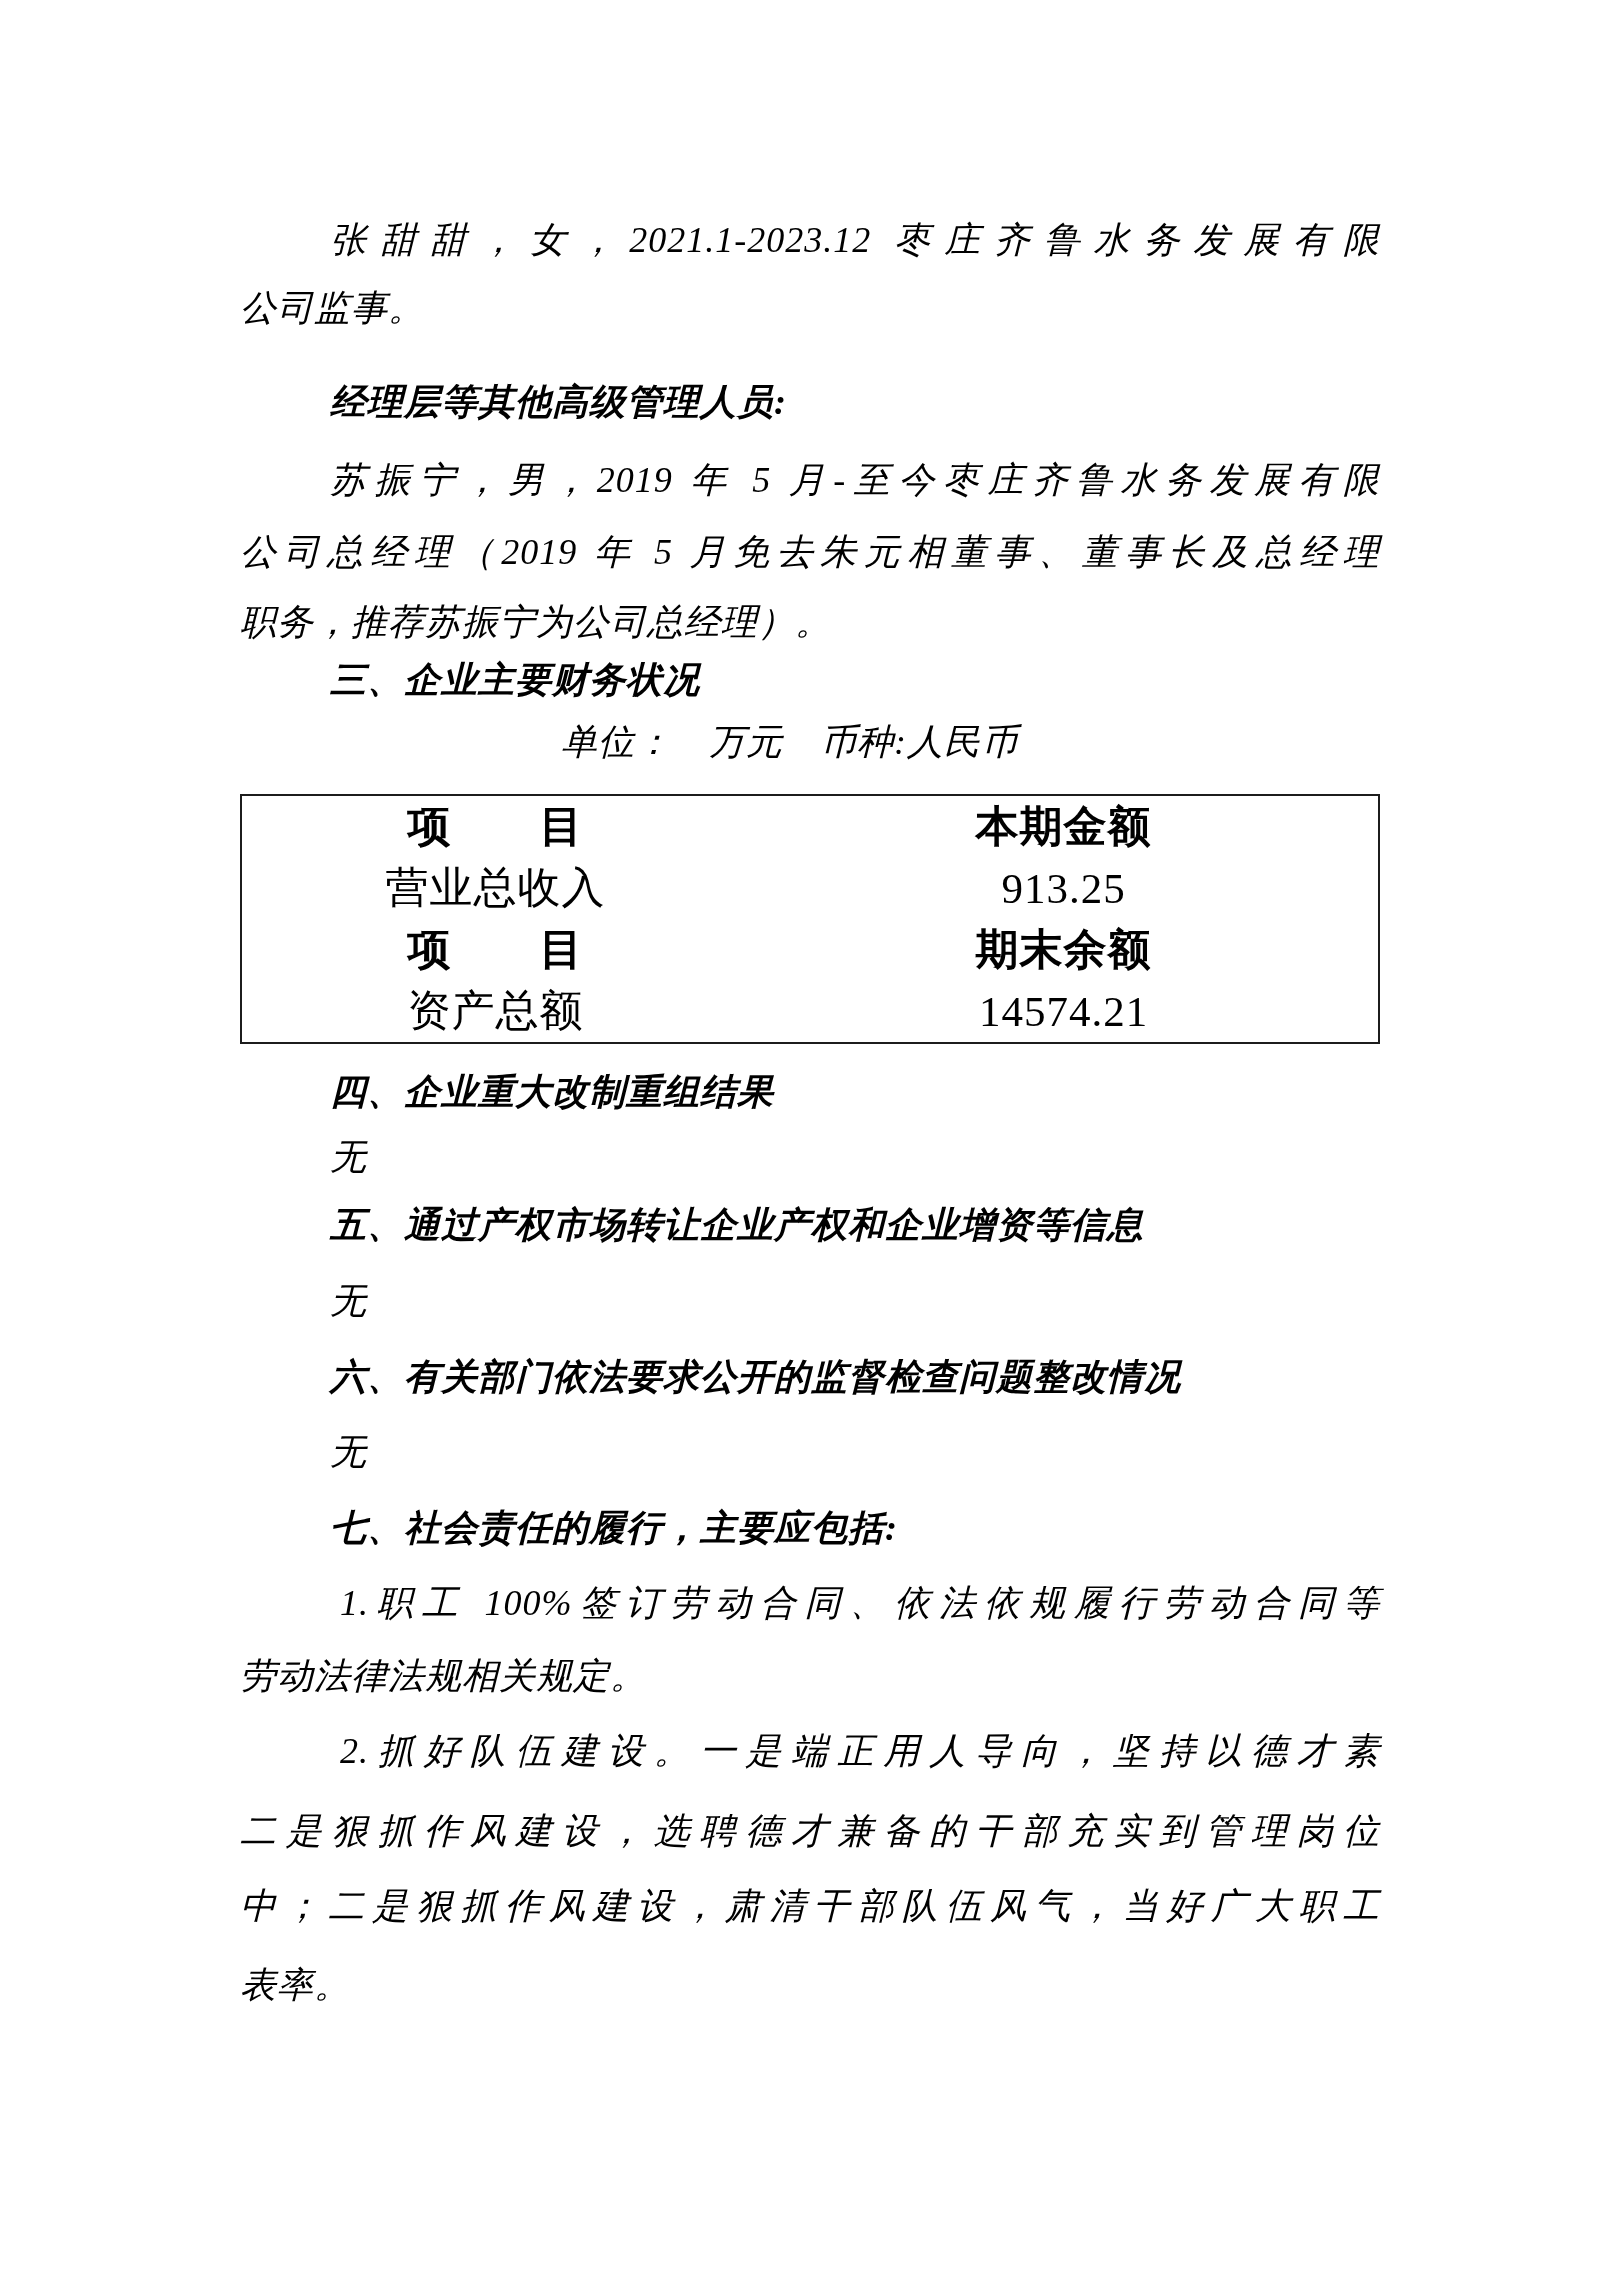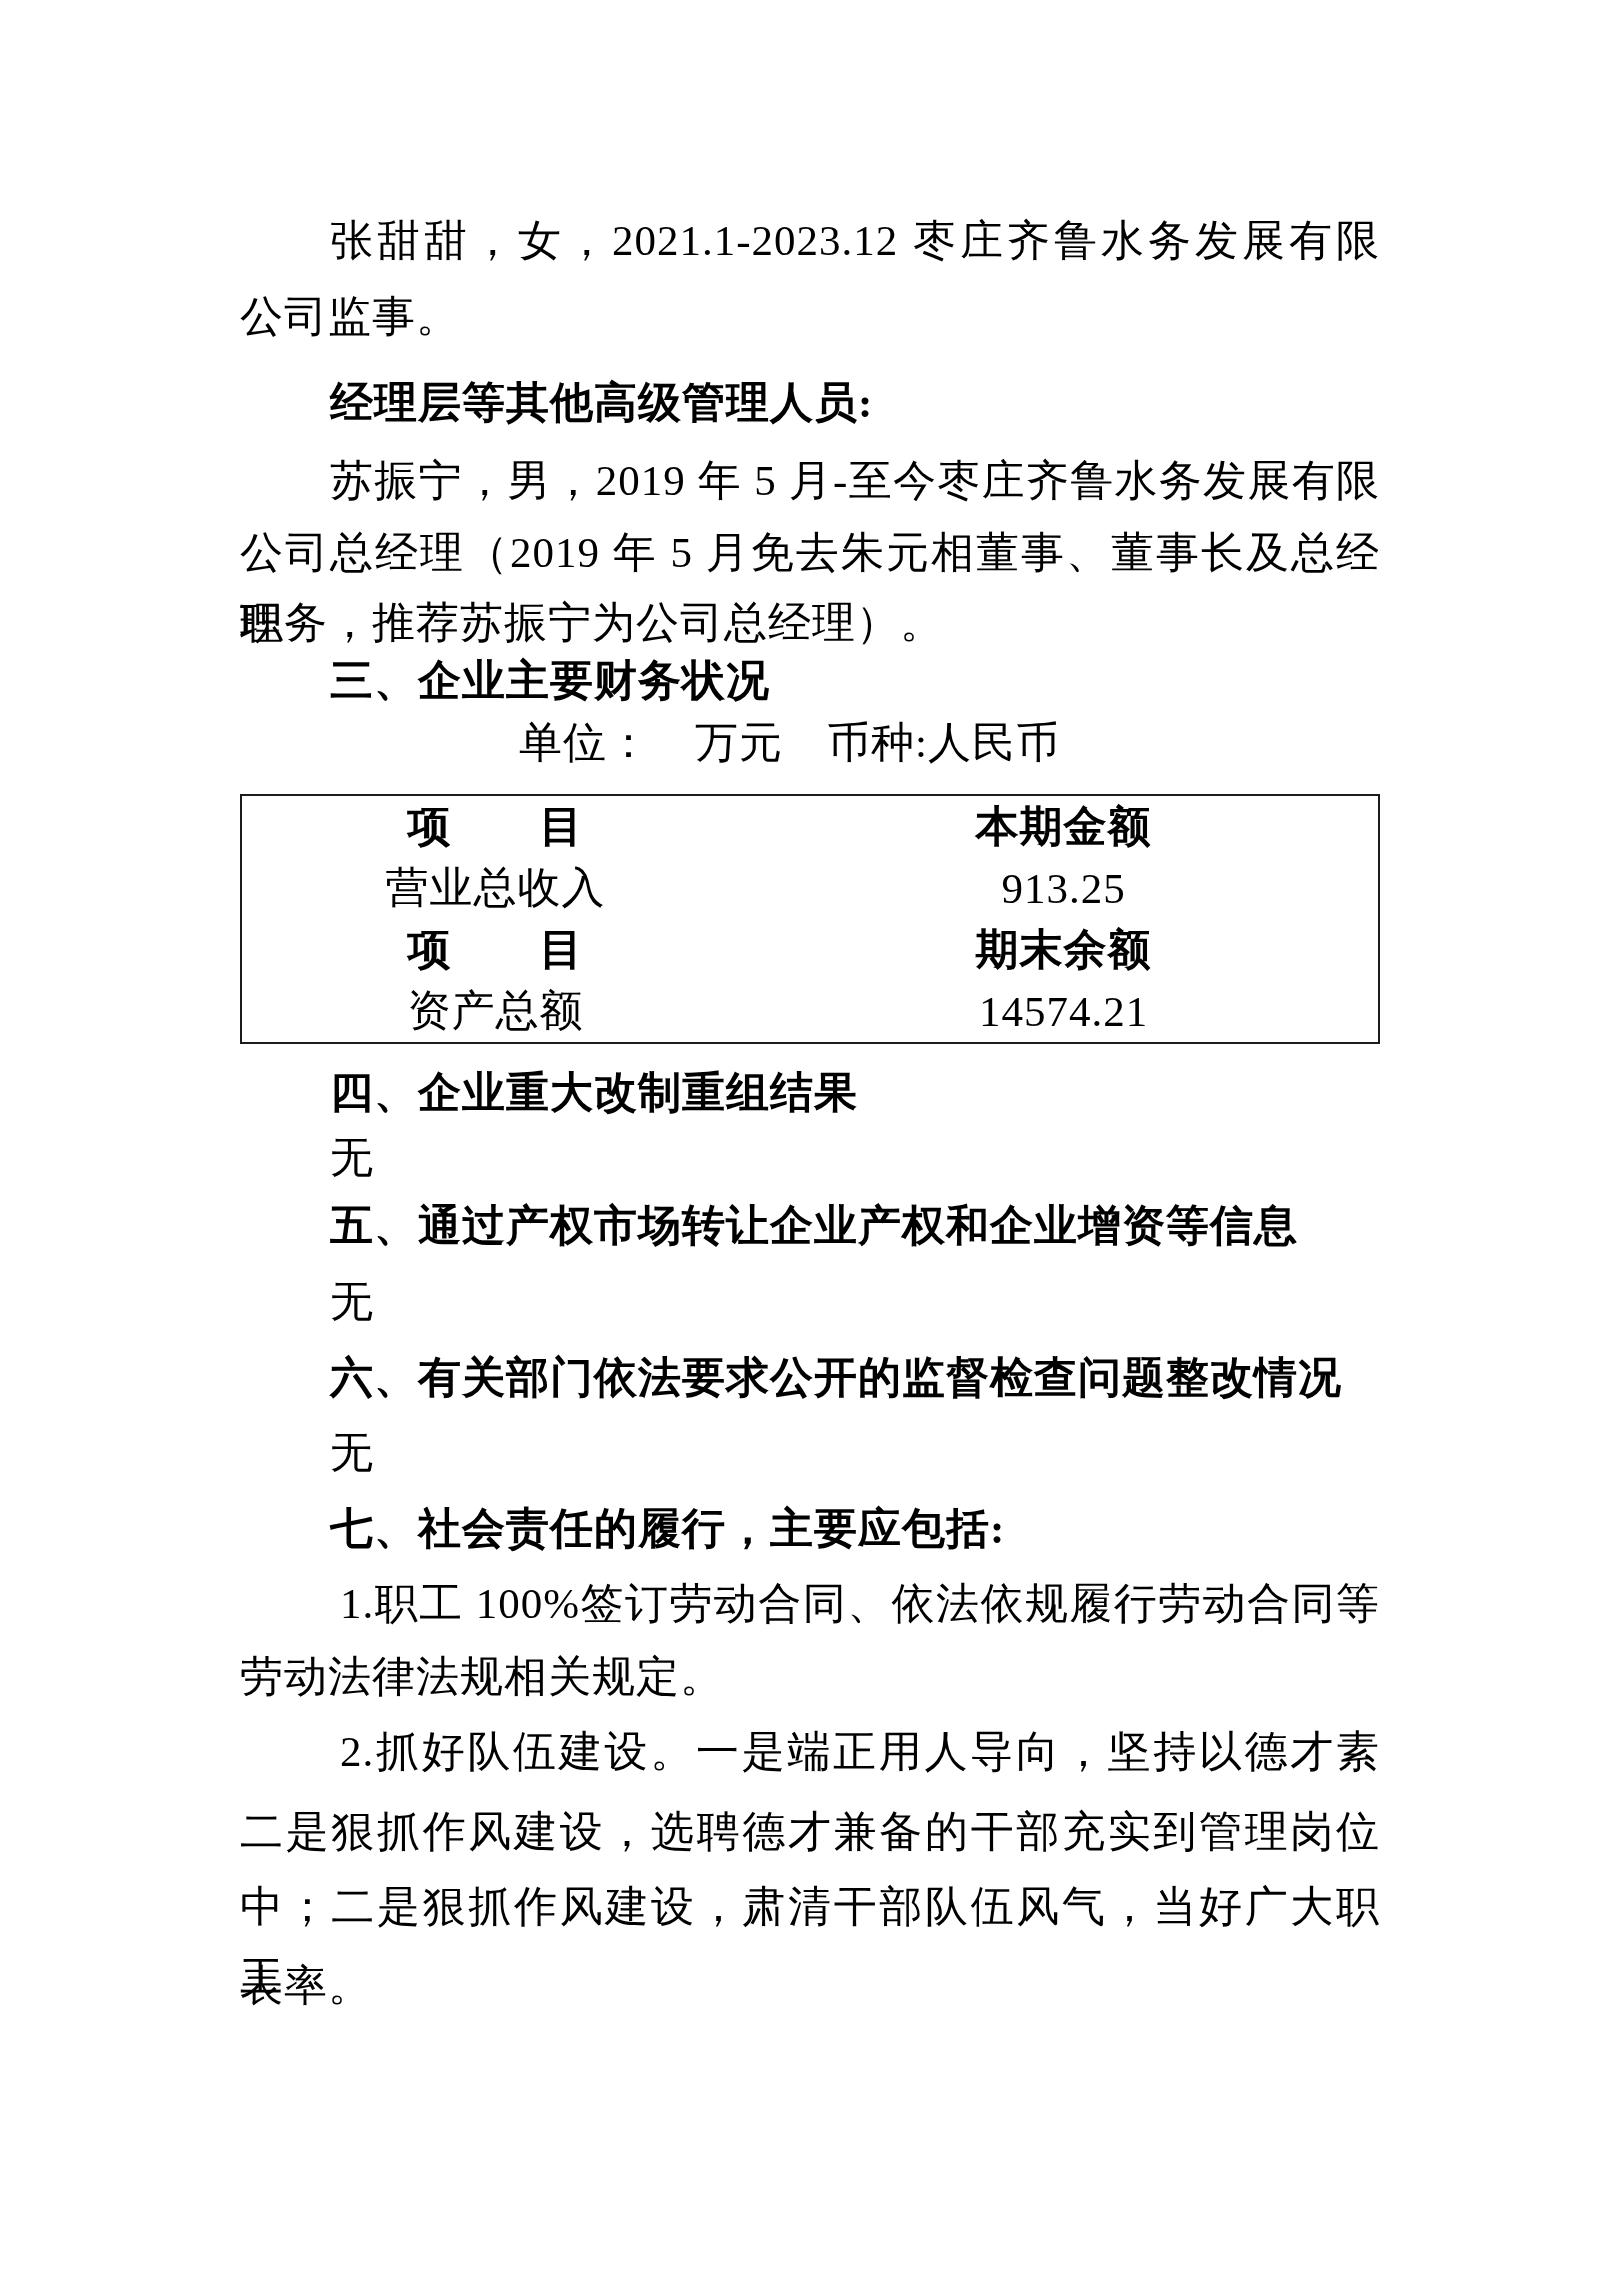--- a/index.html
+++ b/index.html
@@ -15,23 +15,24 @@
     color: #000000;
     font-family: "Liberation Serif", "DejaVu Serif", serif;
     overflow: hidden;
   }
   .line {
     position: absolute;
     left: 240px;
     width: 1140px;
     height: 71px;
     line-height: 71px;
-    font-size: 43px;
+    font-size: 36px;
     box-sizing: border-box;
     letter-spacing: 1px;
+    font-style: italic;
   }
   .ind  { padding-left: 90px; }
   .ind2 { padding-left: 100px; }
   .bold { font-weight: bold; }
   .fill {
     text-align: justify;
     text-align-last: justify;
   }
   .unit {
     text-align: center;
@@ -63,21 +64,21 @@
   .fcell.item  { width: 40%; }
   .fcell.value { width: 60%; }
   .frow.header .fcell { font-weight: bold; }
 </style>
 </head>
 <body>
 
 <div id="page">
 
   <div class="line ind fill" style="top:205px">张甜甜，女，2021.1-2023.12 枣庄齐鲁水务发展有限</div>
-  <div class="line" style="top:281px">公司监事。</div>
+  <div class="line" style="top:273px">公司监事。</div>
   <div class="line ind bold" style="top:367px">经理层等其他高级管理人员:</div>
   <div class="line ind fill" style="top:445px">苏振宁，男，2019 年 5 月-至今枣庄齐鲁水务发展有限</div>
   <div class="line fill" style="top:517px">公司总经理（2019 年 5 月免去朱元相董事、董事长及总经理</div>
   <div class="line" style="top:587px">职务，推荐苏振宁为公司总经理）。</div>
   <div class="line ind bold" style="top:645px">三、企业主要财务状况</div>
   <div class="line unit" style="top:707px">单位：　万元　币种:人民币</div>
 
   <div class="ftable">
     <div class="frow header">
       <div class="fcell item">项　　目</div>

